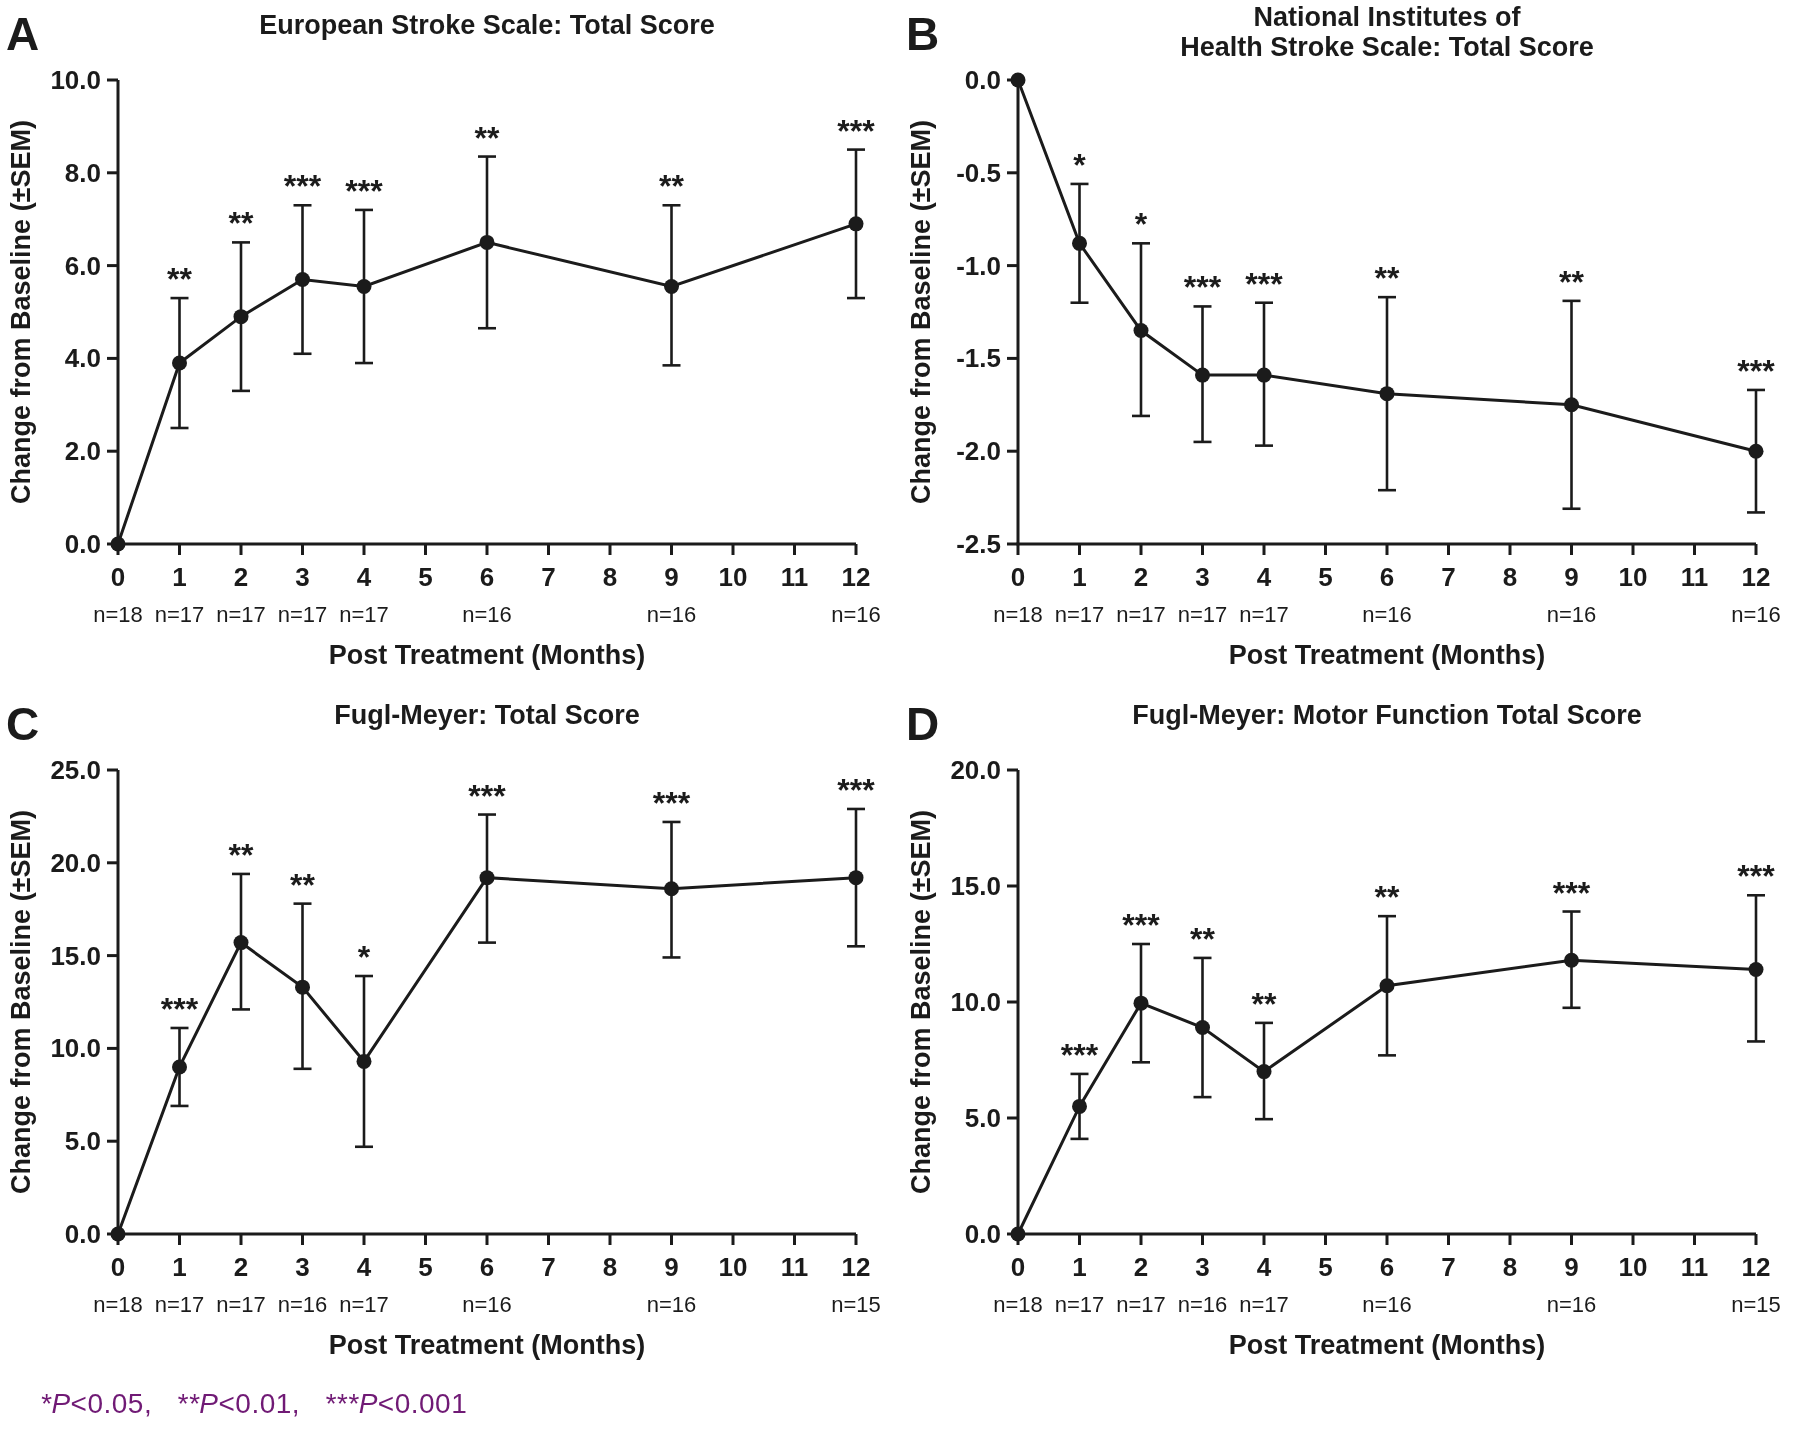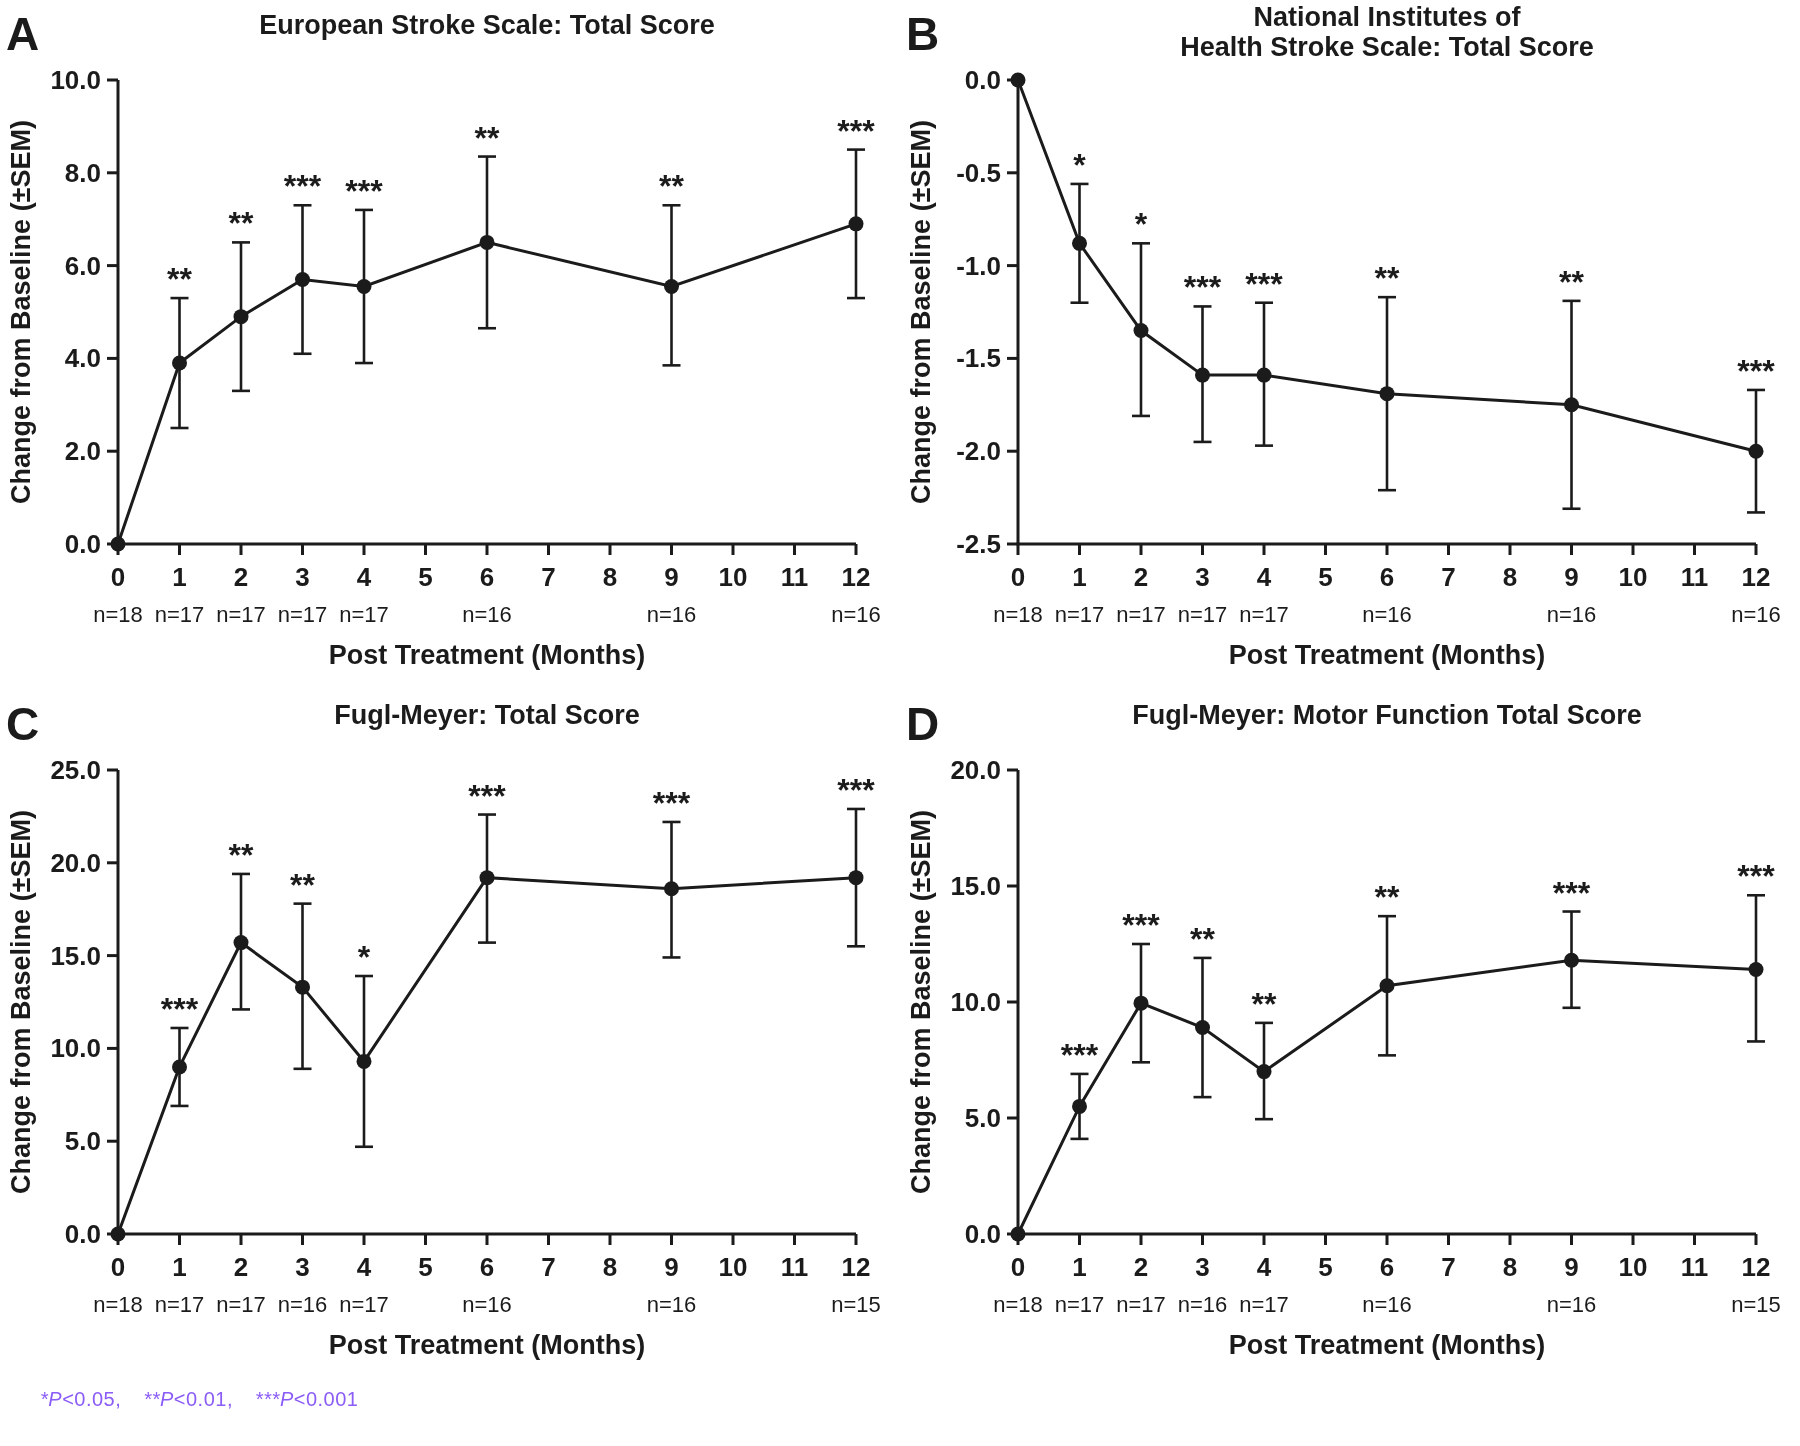--- a/index.html
+++ b/index.html
@@ -19,22 +19,22 @@
   .grid {
     display: grid;
     grid-template-columns: 900px 900px;
     grid-template-rows: 690px 690px;
   }
   .panel { width: 900px; height: 690px; }
   .panel svg { display: block; }
   svg text { font-family: "Liberation Sans", sans-serif; }
   .footer {
     padding: 8px 0 0 40px;
-    font-size: 20px;
-    color: #8b5cf6;
+    font-size: 28px;
+    color: #701a75;
     letter-spacing: 0.5px;
   }
   .fpart { margin-right: 16px; }
   .fpart .pvar { font-style: italic; }
   .fpart .stars { font-style: italic; }
 </style>
 </head>
 <body>
 
 <div class="figure">

